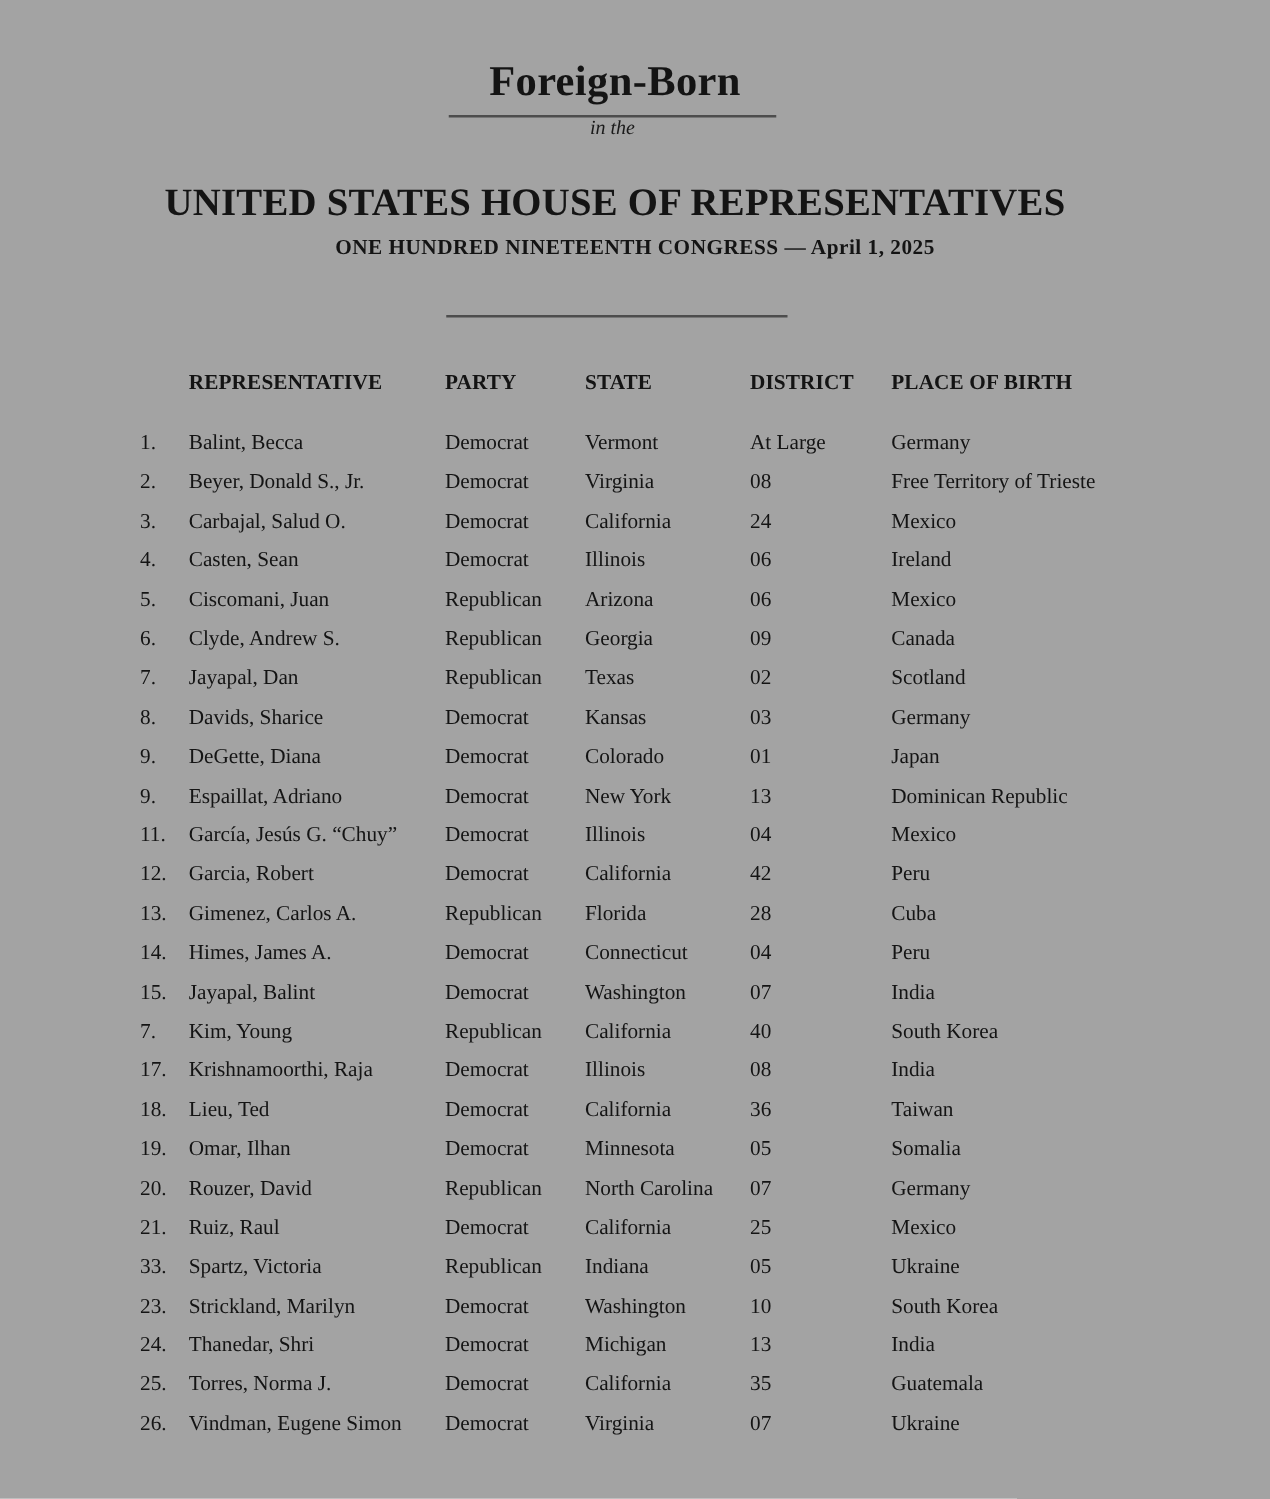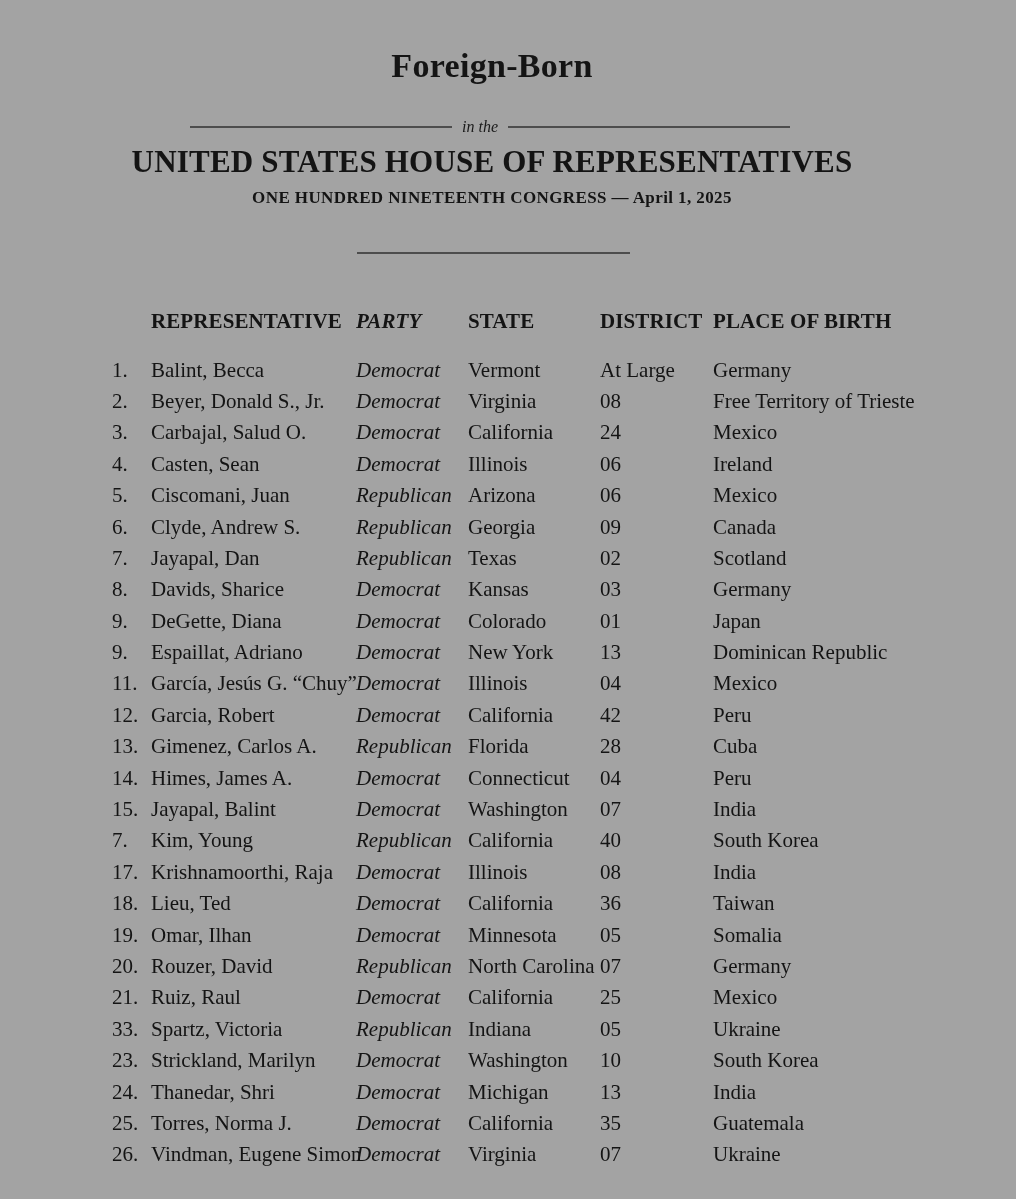--- a/index.html
+++ b/index.html
@@ -26,26 +26,27 @@
     top: 47px;
     left: 0;
     width: 100%;
     margin: 0;
     font-size: 34px;
     font-weight: bold;
     letter-spacing: 0.3px;
   }
   .divider {
     position: absolute;
-    top: 116px;
+    top: 92px;
     left: 190px;
     width: 600px;
     display: flex;
     align-items: center;
     height: 22px;
+    flex-direction: column;
   }
   .divider .line {
     border-top: 2px solid #4d4d4d;
     height: 0;
   }
   .divider .line.left { width: 262px; }
   .divider .line.right { flex: 1; }
   .divider-label {
     font-style: italic;
     font-size: 16px;
@@ -65,51 +66,52 @@
   }
   .congress-line {
     position: absolute;
     top: 188px;
     left: 0;
     width: 100%;
     margin: 0;
     font-size: 17px;
     font-weight: bold;
     letter-spacing: 0.4px;
+    padding-left: 16px;
   }
   .short-rule {
     position: absolute;
     top: 252px;
     left: 357px;
     width: 273px;
     border-top: 2px solid #4d4d4d;
     height: 0;
   }
   
   .rep-table {
     position: absolute;
     left: 112px;
-    top: 306px;
+    top: 290px;
     width: 800px;
-    font-size: 21px;
+    font-size: 17px;
   }
   .thead, .trow {
     display: flex;
     align-items: center;
     height: 31.4px;
     white-space: nowrap;
   }
   .thead {
     font-weight: bold;
     margin-bottom: 17px;
     letter-spacing: 0.1px;
   }
   .c-num      { width: 39px;  }
   .c-name     { width: 205px; }
-  .c-party    { width: 112px; font-style: italic; }
+  .c-party    { width: 112px; }
   .c-state    { width: 132px; }
   .c-district { width: 100px; text-align: left; }
   .c-place    { width: 186px; margin-left: 13px; }
 </style>
 </head>
 <body>
 
 <div class="page">
 
   <div class="header-block">

